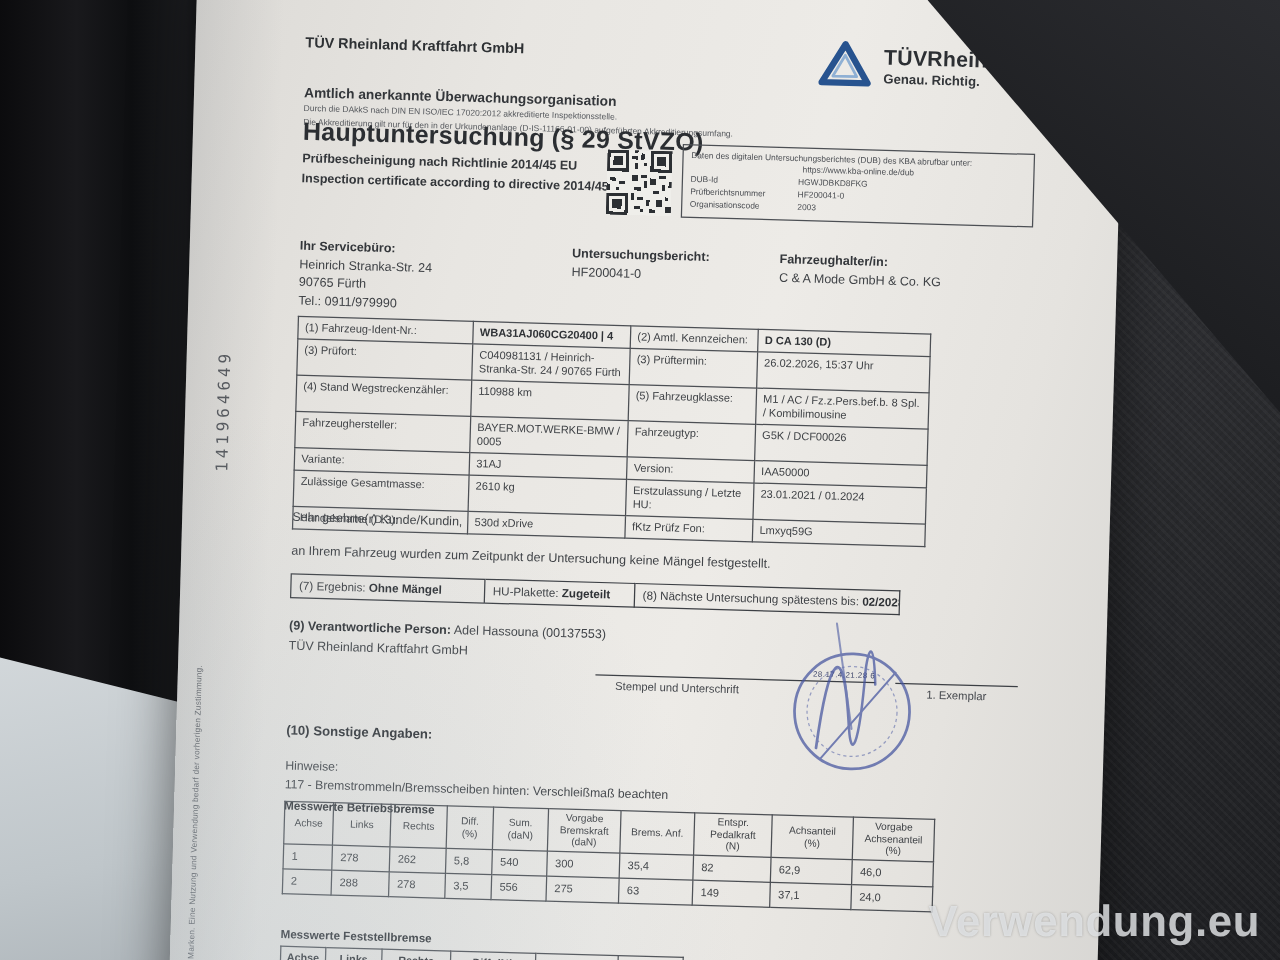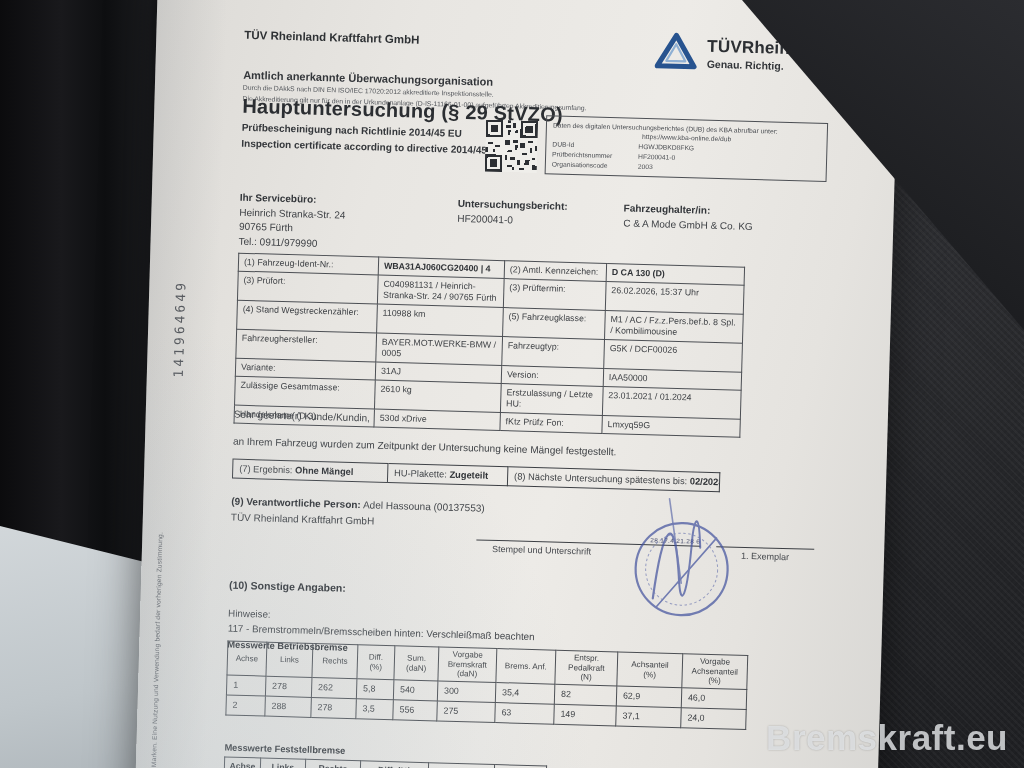--- a/index.html
+++ b/index.html
@@ -411,13 +411,13 @@
       <th>Sum. (daN)</th>
       <th>Blockiert</th>
     </tr>
 
   </tbody>
     </table>
 
 </div>
 
 <div class="fold"></div>
-<div class="watermark">Bremskraft.eu</div>
+<div class="watermark">Verwendung.eu</div>
 
 </body></html>

